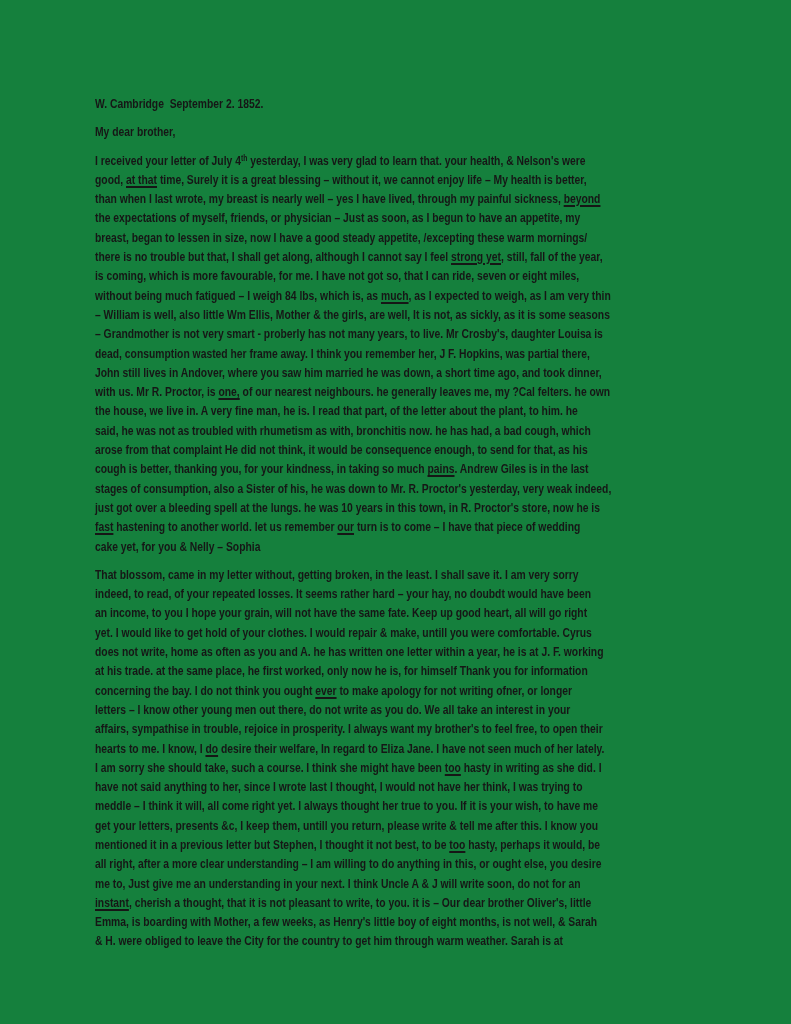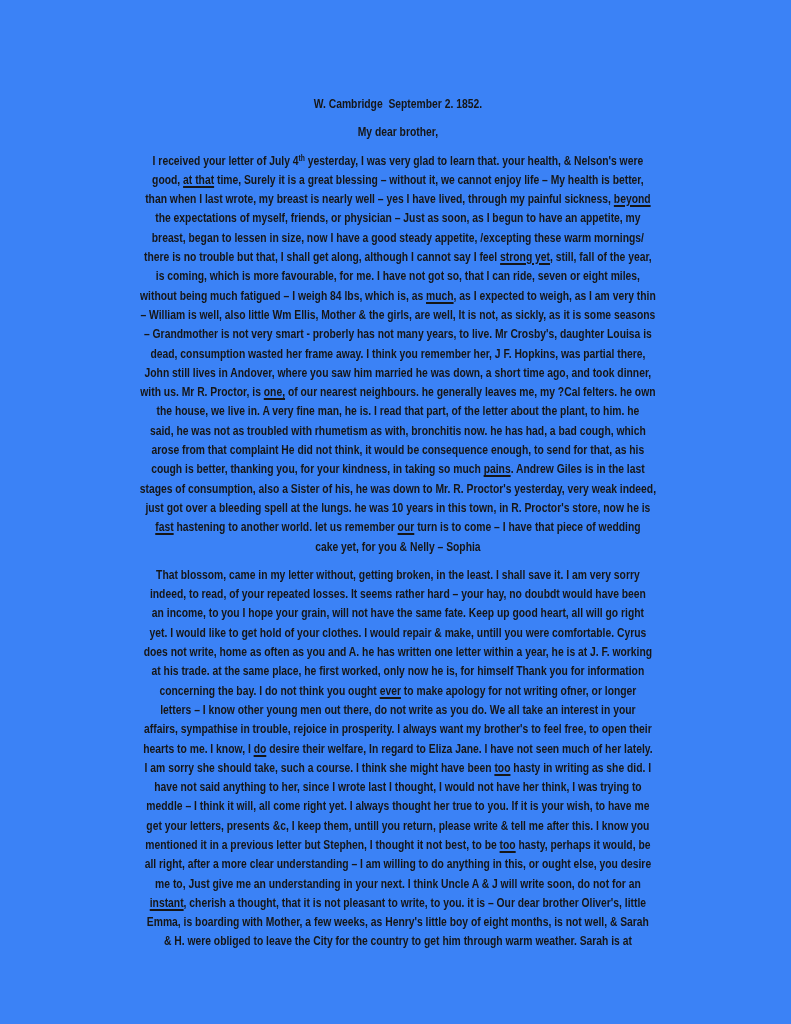--- a/index.html
+++ b/index.html
@@ -10,22 +10,21 @@
     width: 791px;
     height: 1024px;
     position: relative;
     overflow: hidden;
     background: #ffffff;
     font-family: "Liberation Sans", sans-serif;
   }
   .sheet {
     position: absolute;
     inset: 0;
-    background: #3b82f6;
-    text-align: center;
+    background: #15803d;
   }
   
   .letter-content {
     position: absolute;
     left: 95px;
     top: 94px;
     width: 762px;
     transform: scaleX(0.795);
     transform-origin: top left;
     color: #161616;

